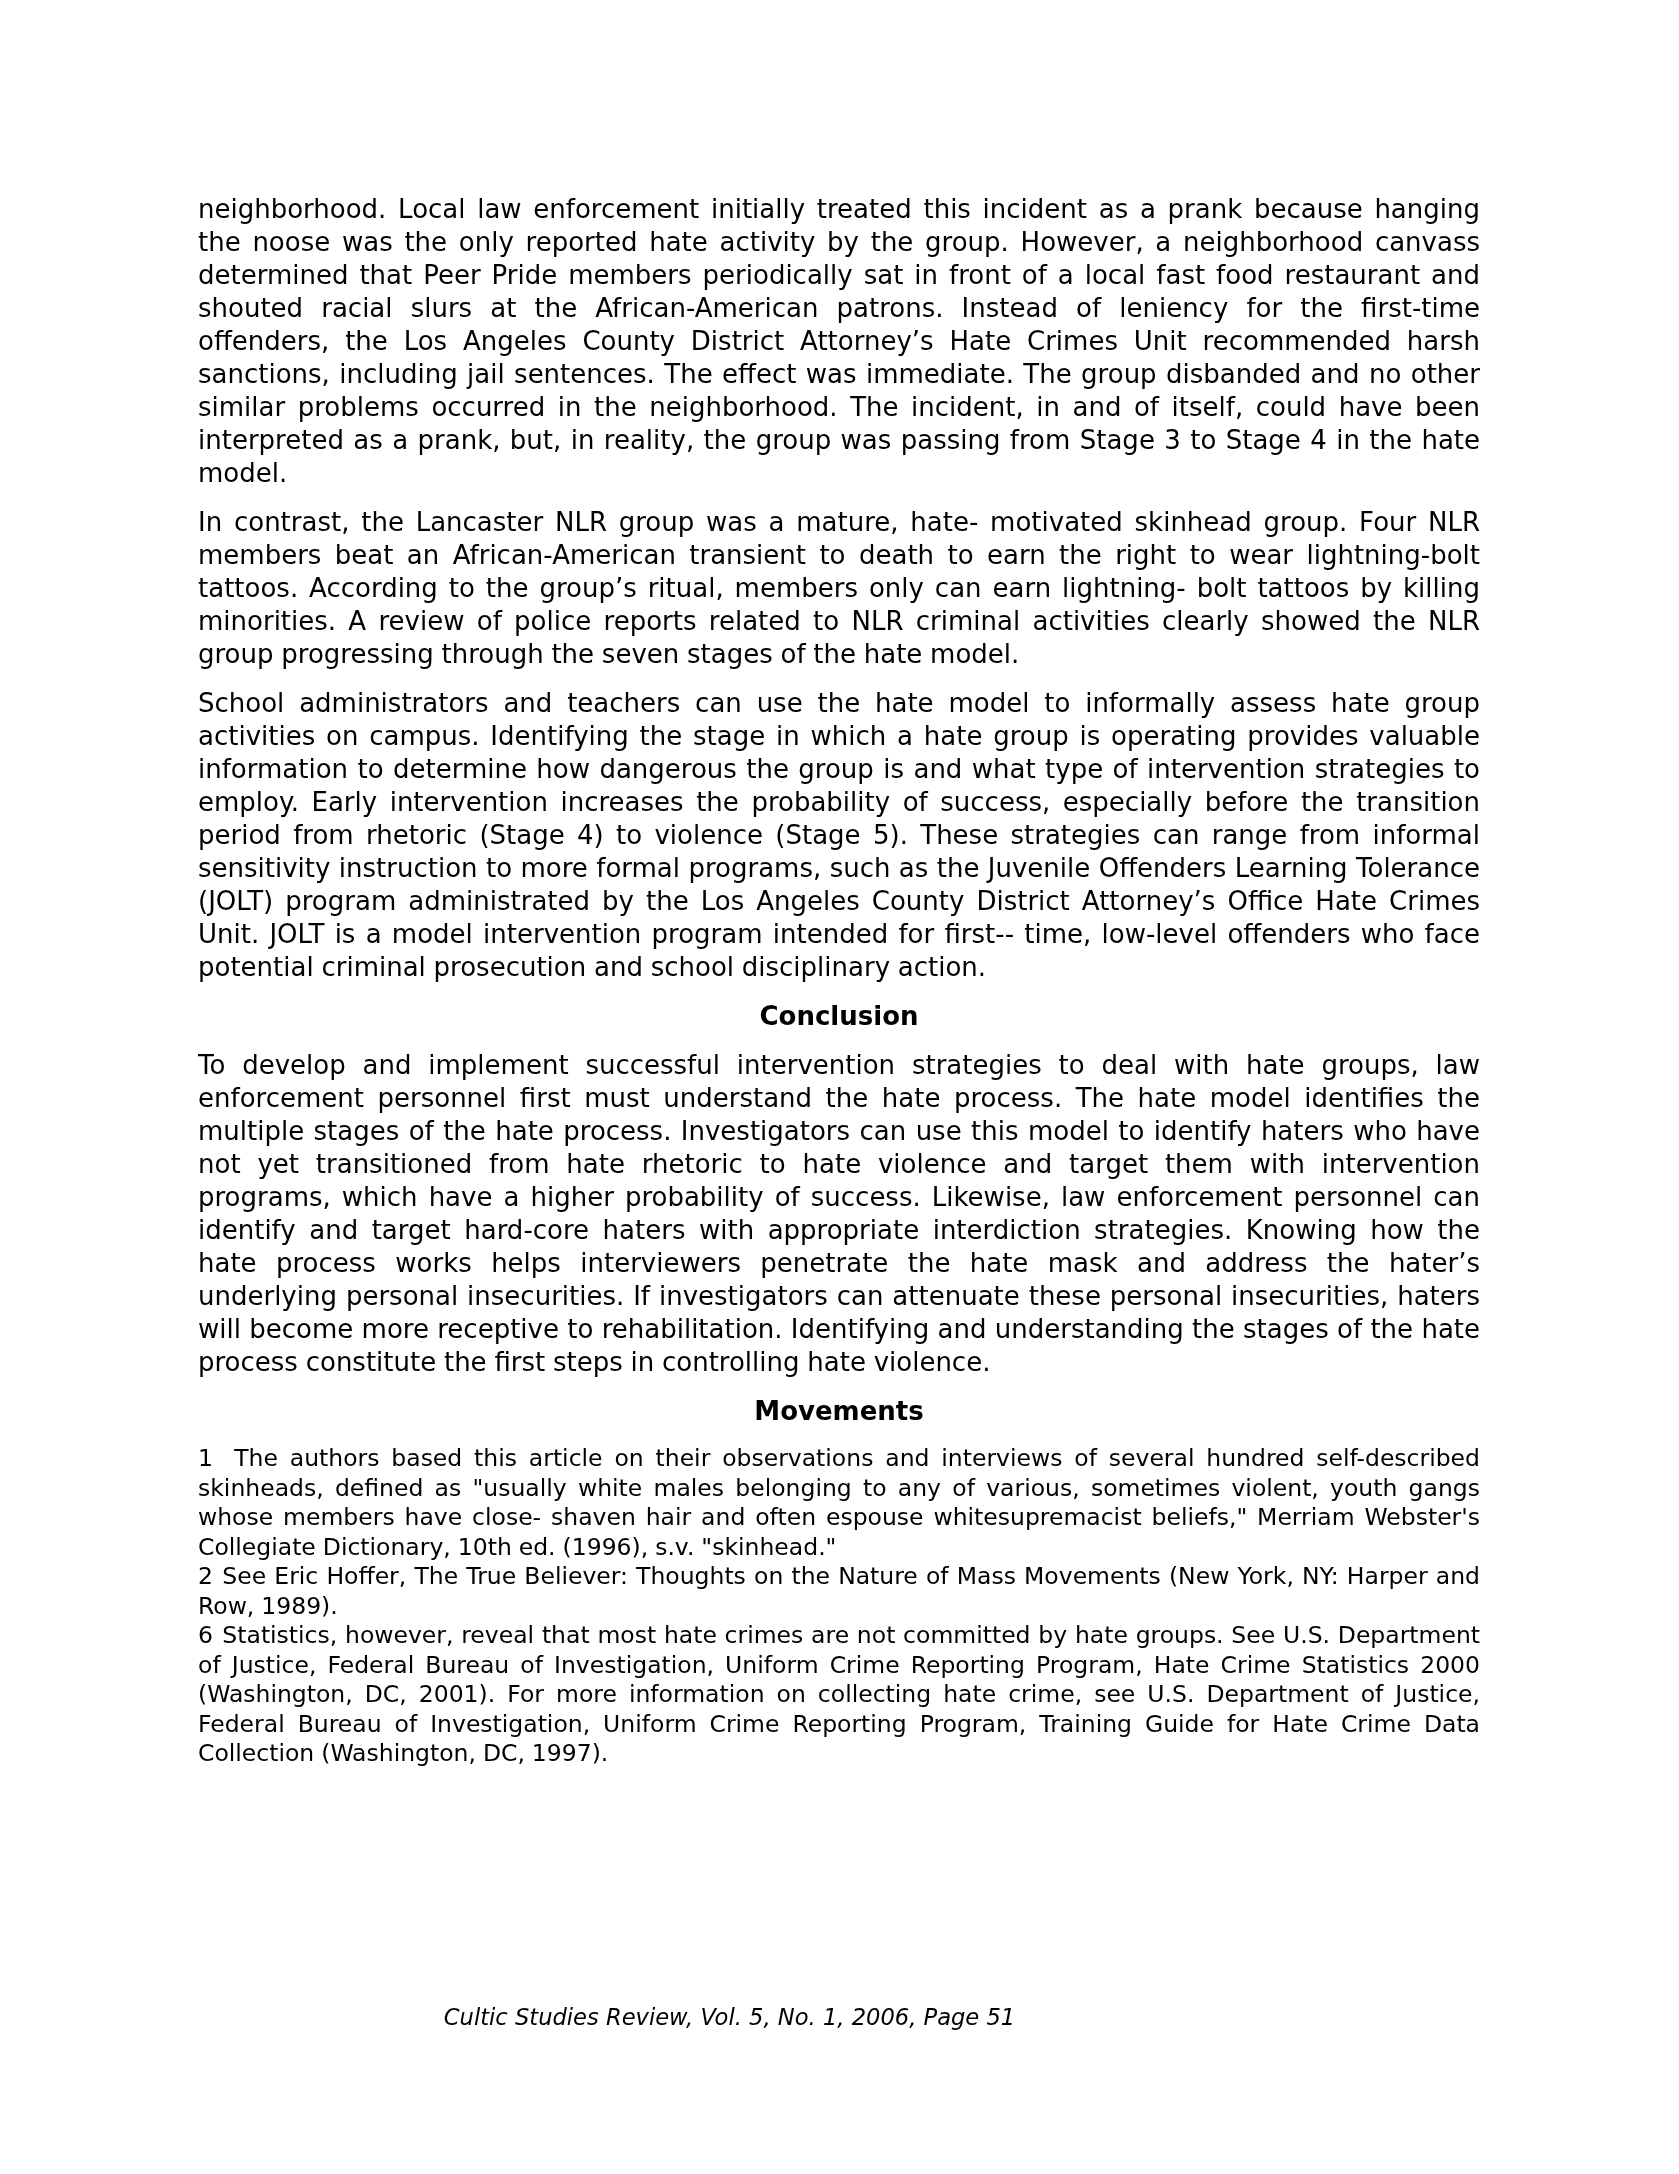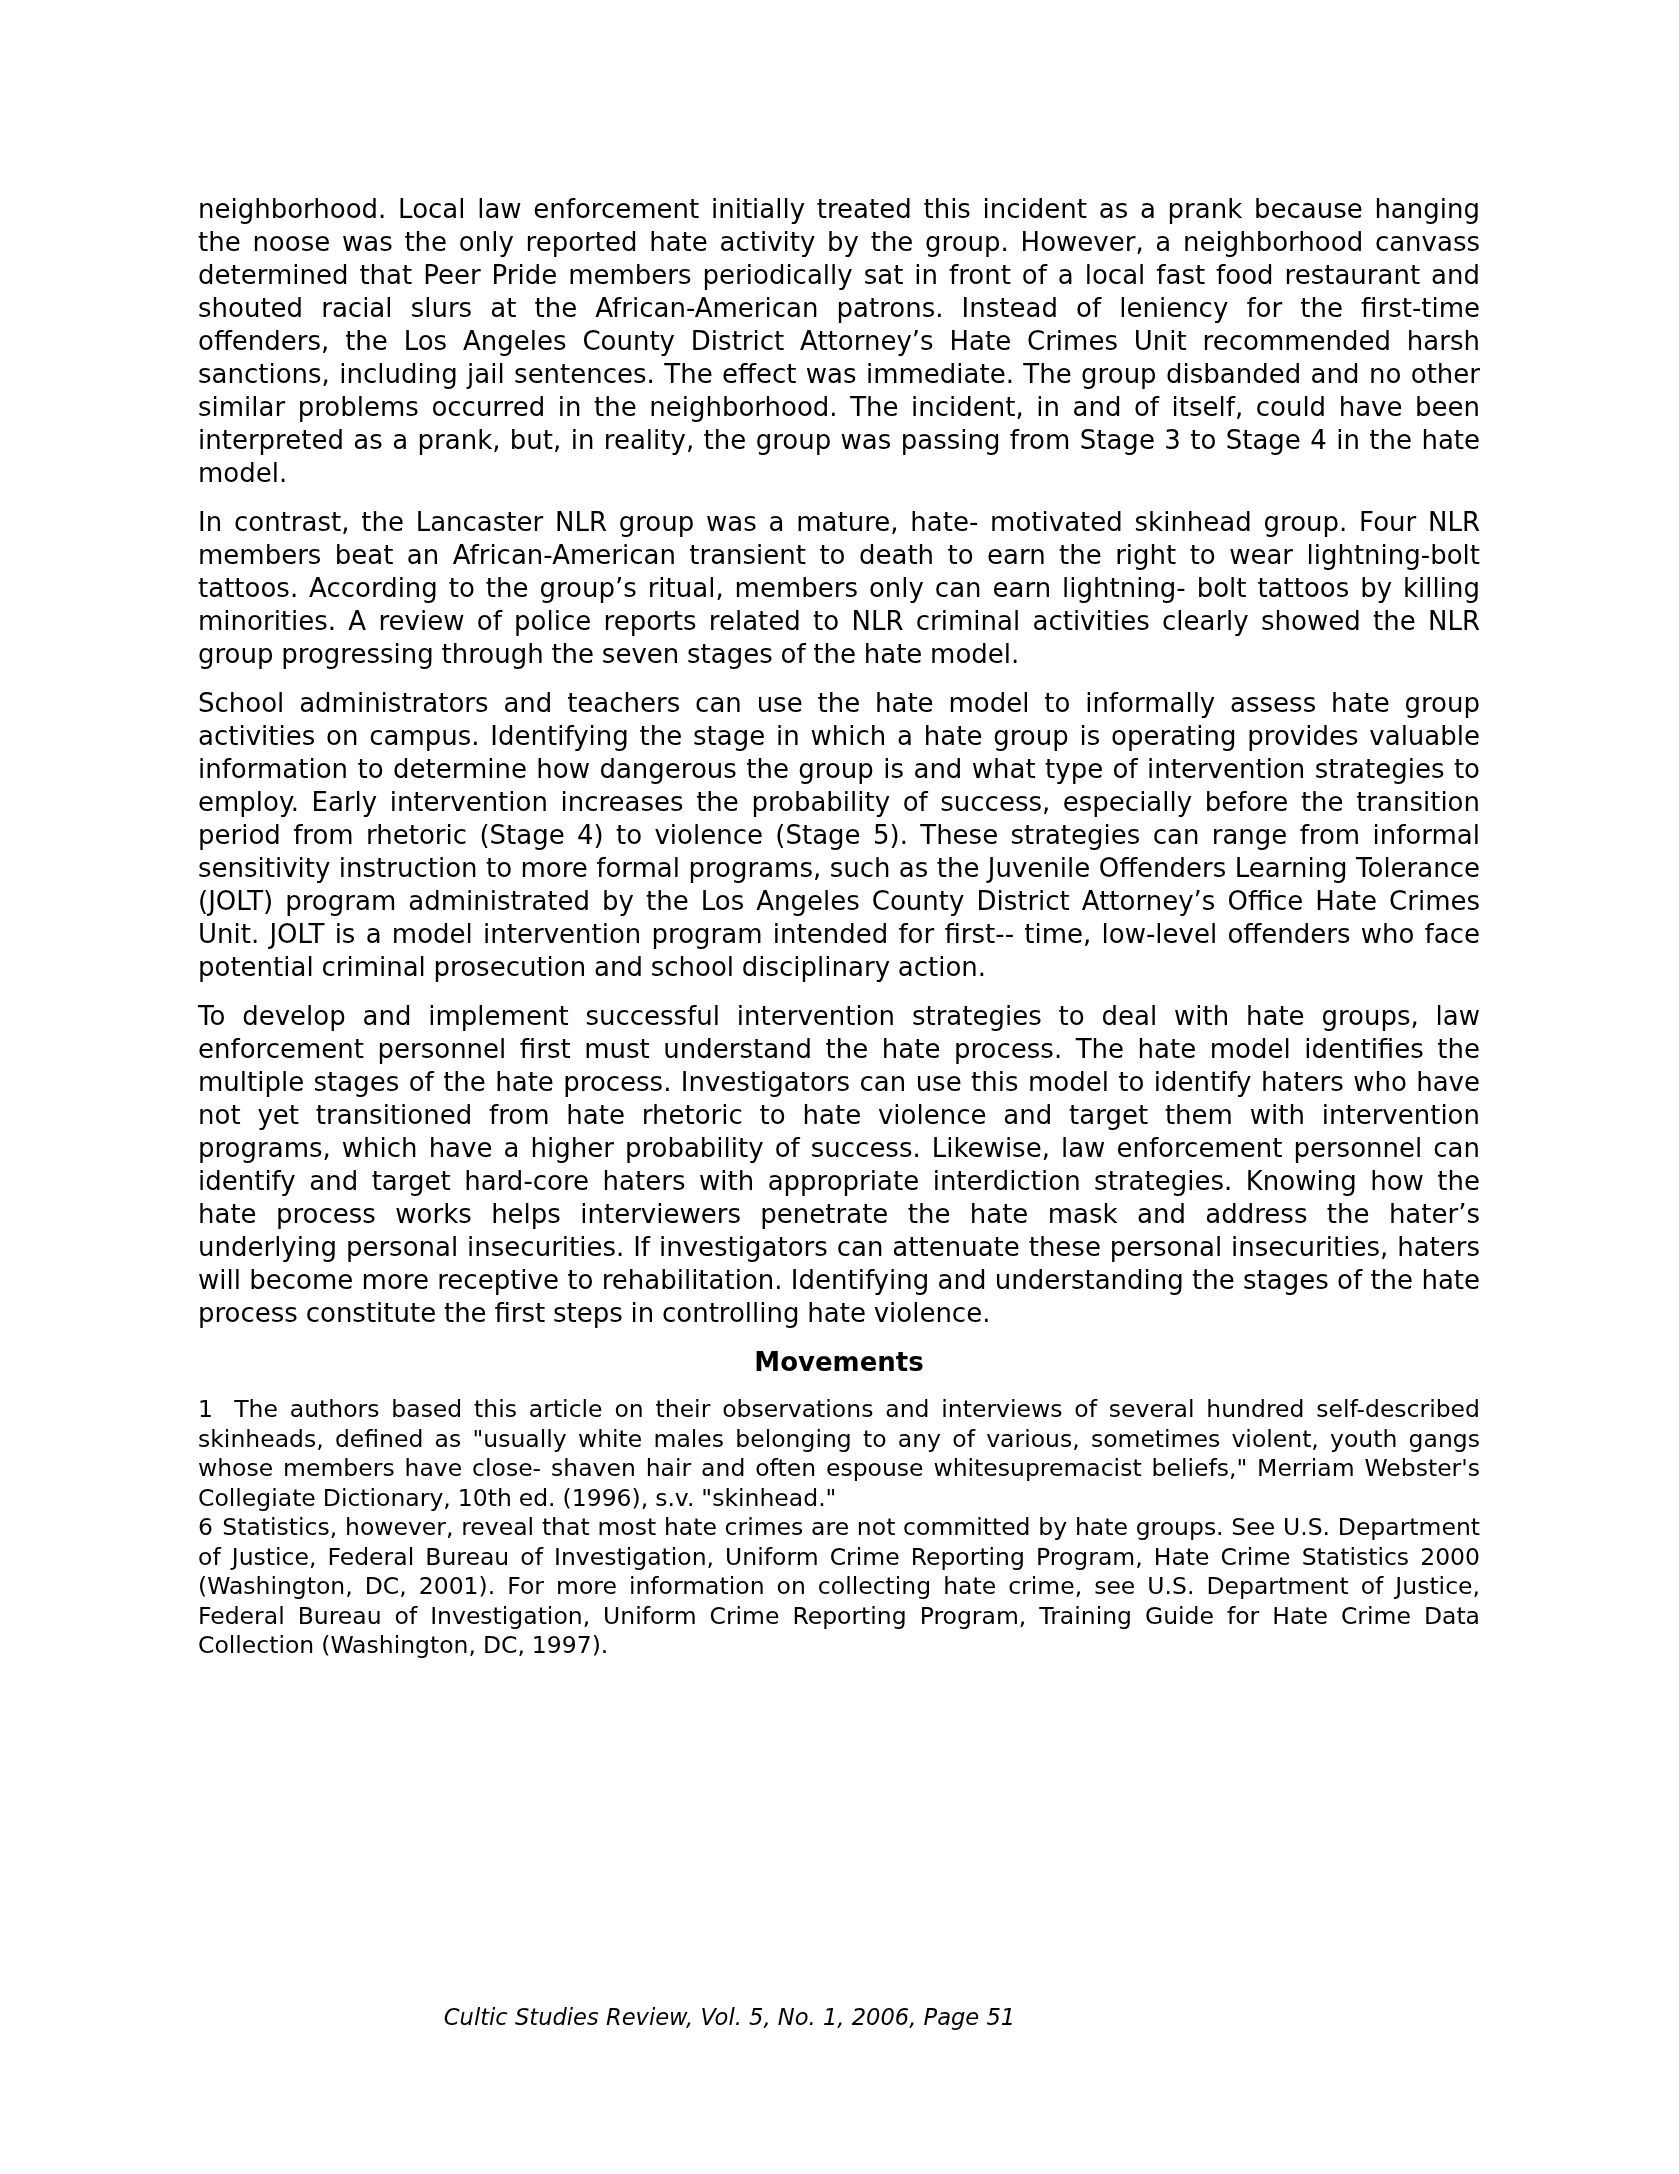--- a/index.html
+++ b/index.html
@@ -60,23 +60,25 @@
     }
   </style>
 </head>
 <body>
 
 <div class="page">
   <p class="para">neighborhood. Local law enforcement initially treated this incident as a prank because hanging the noose was the only reported hate activity by the group. However, a neighborhood canvass determined that Peer Pride members periodically sat in front of a local fast food restaurant and shouted racial slurs at the African-American patrons. Instead of leniency for the first-time offenders, the Los Angeles County District Attorney’s Hate Crimes Unit recommended harsh sanctions, including jail sentences. The effect was immediate. The group disbanded and no other similar problems occurred in the neighborhood. The incident, in and of itself, could have been interpreted as a prank, but, in reality, the group was passing from Stage 3 to Stage 4 in the hate model.</p>
   <p class="para">In contrast, the Lancaster NLR group was a mature, hate- motivated skinhead group. Four NLR members beat an African-American transient to death to earn the right to wear lightning-bolt tattoos. According to the group’s ritual, members only can earn lightning- bolt tattoos by killing minorities. A review of police reports related to NLR criminal activities clearly showed the NLR group progressing through the seven stages of the hate model.</p>
   <p class="para">School administrators and teachers can use the hate model to informally assess hate group activities on campus. Identifying the stage in which a hate group is operating provides valuable information to determine how dangerous the group is and what type of intervention strategies to employ. Early intervention increases the probability of success, especially before the transition period from rhetoric (Stage 4) to violence (Stage 5). These strategies can range from informal sensitivity instruction to more formal programs, such as the Juvenile Offenders Learning Tolerance (JOLT) program administrated by the Los Angeles County District Attorney’s Office Hate Crimes Unit. JOLT is a model intervention program intended for first-- time, low-level offenders who face potential criminal prosecution and school disciplinary action.</p>
 
+  <h2 class="heading">Conclusion</h2>
   <p class="para">To develop and implement successful intervention strategies to deal with hate groups, law enforcement personnel first must understand the hate process. The hate model identifies the multiple stages of the hate process. Investigators can use this model to identify haters who have not yet transitioned from hate rhetoric to hate violence and target them with intervention programs, which have a higher probability of success. Likewise, law enforcement personnel can identify and target hard-core haters with appropriate interdiction strategies. Knowing how the hate process works helps interviewers penetrate the hate mask and address the hater’s underlying personal insecurities. If investigators can attenuate these personal insecurities, haters will become more receptive to rehabilitation. Identifying and understanding the stages of the hate process constitute the first steps in controlling hate violence.</p>
 
   <h2 class="heading">Movements</h2>
   <div class="endnotes">
     <p class="endnote"><span class="num">1</span><span> The authors based this article on their observations and interviews of several hundred self-described skinheads, defined as "usually white males belonging to any of various, sometimes violent, youth gangs whose members have close- shaven hair and often espouse whitesupremacist beliefs," Merriam Webster's Collegiate Dictionary, 10th ed. (1996), s.v. "skinhead."</span></p>
+    <p class="endnote"><span class="num">2</span><span>See Eric Hoffer, The True Believer: Thoughts on the Nature of Mass Movements (New York, NY: Harper and Row, 1989).</span></p>
     <p class="endnote"><span class="num">6</span><span>Statistics, however, reveal that most hate crimes are not committed by hate groups. See U.S. Department of Justice, Federal Bureau of Investigation, Uniform Crime Reporting Program, Hate Crime Statistics 2000 (Washington, DC, 2001). For more information on collecting hate crime, see U.S. Department of Justice, Federal Bureau of Investigation, Uniform Crime Reporting Program, Training Guide for Hate Crime Data Collection (Washington, DC, 1997).</span></p>
   </div>
 </div>
 
 <div class="footer">Cultic Studies Review, Vol. 5, No. 1, 2006, Page 51</div>
 
 
 </body></html>

